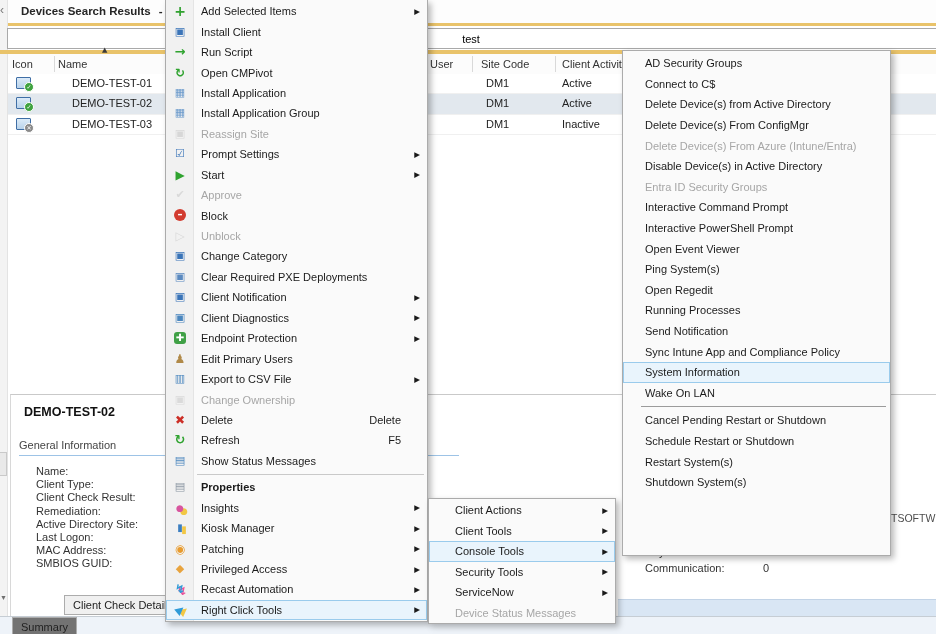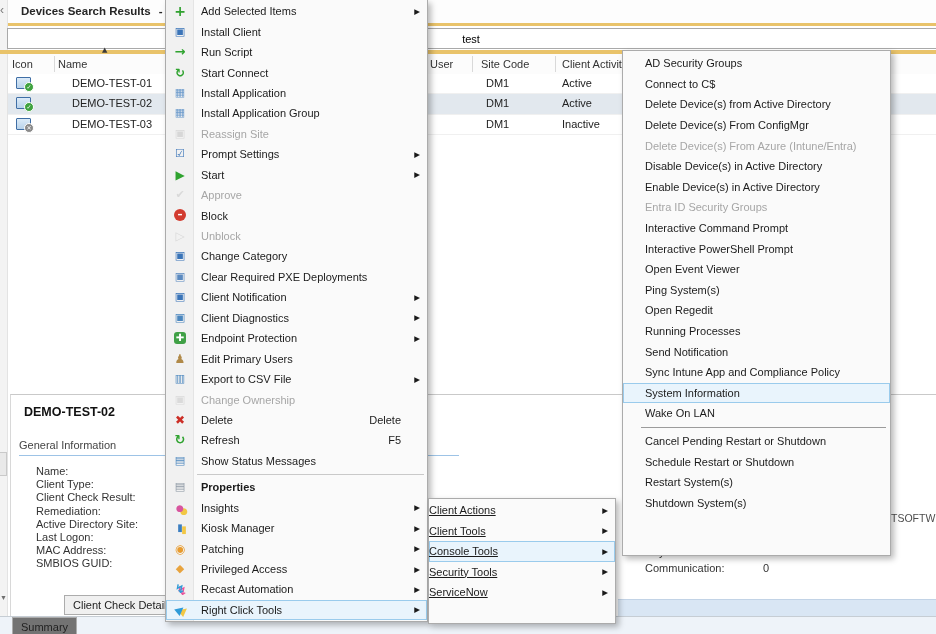--- a/index.html
+++ b/index.html
@@ -56,21 +56,21 @@
   #right-band{left:618px;top:599px;width:318px;height:17px;background:#d9e6f4;border-top:1px solid #c2d3e6;}
   #status-bar{left:0;top:616px;width:936px;height:18px;background:#eef3f9;border-top:1px solid #c6cdd4;}
   
   .menu{position:absolute;background:#fafafa;border:1px solid #ababab;box-shadow:3px 3px 6px rgba(0,0,0,.28);box-sizing:border-box;}
   #menu1{left:165px;top:0;width:263px;height:622px;border-top:none;z-index:10;padding-top:1px;}
   #menu1 .gutter{position:absolute;left:0;top:0;bottom:0;width:27px;background:#f1f1f1;border-right:1px solid #e4e4e4;}
   #menu2{left:428px;top:498px;width:188px;height:126px;z-index:20;padding-top:1px;}
   #menu3{left:622px;top:50px;width:269px;height:506px;z-index:30;padding-top:2px;}
   .mi{position:relative;display:flex;align-items:center;white-space:nowrap;color:#1b1b1b;}
   #menu1 .mi{height:20.45px;padding-left:35px;}
-  #menu2 .mi{height:20.5px;text-decoration:underline;}
+  #menu2 .mi{height:20.5px;padding-left:26px;}
   #menu3 .mi{height:20.6px;padding-left:22px;}
   .mi.dis{color:#a6a6a6;}
   .mi.b{font-weight:bold;}
   .mi.hl{background:#e9f4fc;box-shadow:inset 0 0 0 1px #9acbec;}
   .mi .ic{position:absolute;left:5px;width:18px;text-align:center;font-family:"DejaVu Sans",sans-serif;
       font-size:11px;line-height:18px;}
   .mi.dis .ic{opacity:.45;}
   .mi .sc{margin-left:auto;padding-right:26px;}
   .mi .arr{position:absolute;right:7px;font-size:7.5px;color:#1a1a1a;font-family:"DejaVu Sans",sans-serif;}
   .msep1{height:6px;position:relative;}
@@ -171,21 +171,21 @@
     <div class="mi">
       <span class="ic" style="color: rgb(58, 116, 184);">▣</span>
       <span class="lbl">Install Client</span>
     </div>
     <div class="mi">
       <span class="ic" style="color: rgb(47, 163, 47); font-weight: bold; font-size: 13px;">→</span>
       <span class="lbl">Run Script</span>
     </div>
     <div class="mi">
       <span class="ic" style="color: rgb(47, 163, 47); font-weight: bold; font-size: 12px;">↻</span>
-      <span class="lbl">Start Connect</span>
+      <span class="lbl">Open CMPivot</span>
     </div>
     <div class="mi">
       <span class="ic" style="color: rgb(107, 154, 203);">▦</span>
       <span class="lbl">Install Application</span>
     </div>
     <div class="mi">
       <span class="ic" style="color: rgb(107, 154, 203);">▦</span>
       <span class="lbl">Install Application Group</span>
     </div>
     <div class="mi dis">
@@ -314,43 +314,43 @@
       <span class="arr">▶</span>
     </div>
     <div class="mi">
       <span class="lbl">Security Tools</span>
       <span class="arr">▶</span>
     </div>
     <div class="mi">
       <span class="lbl">ServiceNow</span>
       <span class="arr">▶</span>
     </div>
+    <div class="mi dis">
+      <span class="lbl">Device Status Messages</span>
+    </div>
   </div>
 <div class="menu" id="menu3">
     <div class="mi">
       <span class="lbl">AD Security Groups</span>
     </div>
     <div class="mi">
       <span class="lbl">Connect to C$</span>
     </div>
     <div class="mi">
       <span class="lbl">Delete Device(s) from Active Directory</span>
     </div>
     <div class="mi">
       <span class="lbl">Delete Device(s) From ConfigMgr</span>
     </div>
     <div class="mi dis">
       <span class="lbl">Delete Device(s) From Azure (Intune/Entra)</span>
     </div>
     <div class="mi">
       <span class="lbl">Disable Device(s) in Active Directory</span>
     </div>
-    <div class="mi">
-      <span class="lbl">Enable Device(s) in Active Directory</span>
-    </div>
     <div class="mi dis">
       <span class="lbl">Entra ID Security Groups</span>
     </div>
     <div class="mi">
       <span class="lbl">Interactive Command Prompt</span>
     </div>
     <div class="mi">
       <span class="lbl">Interactive PowerShell Prompt</span>
     </div>
     <div class="mi">

